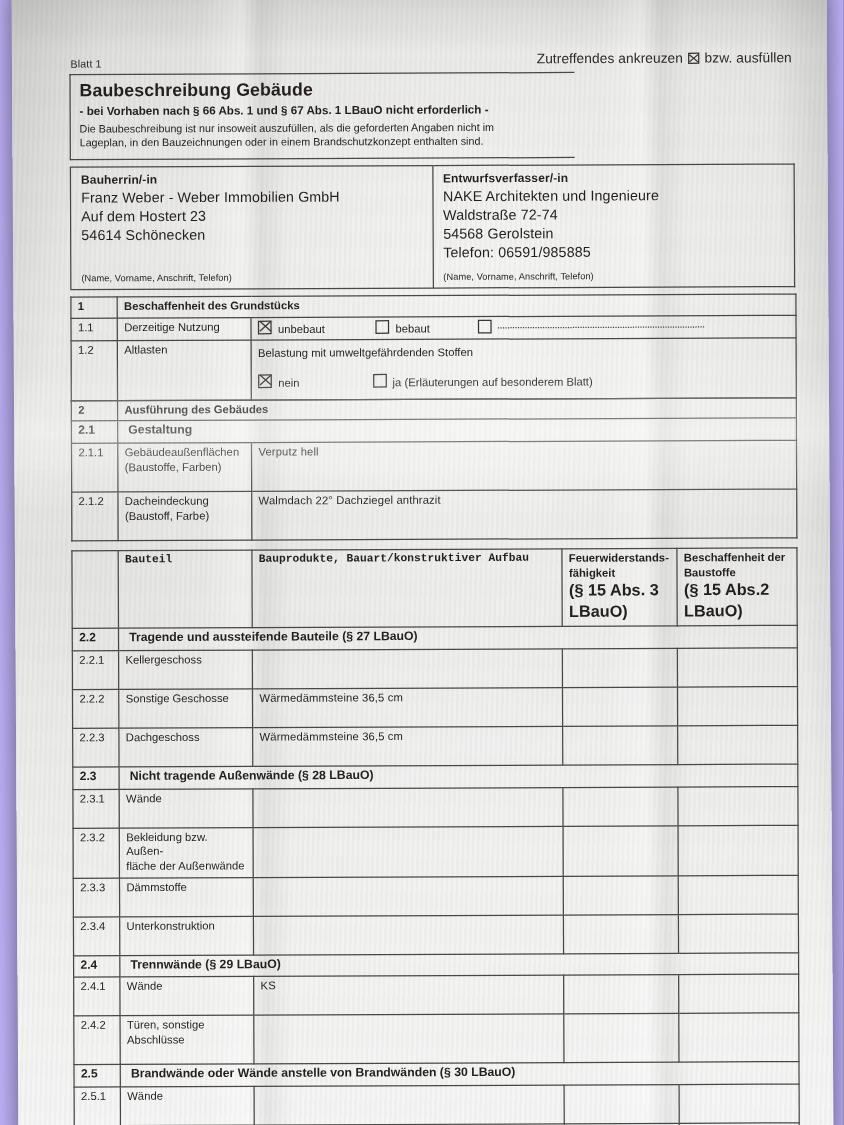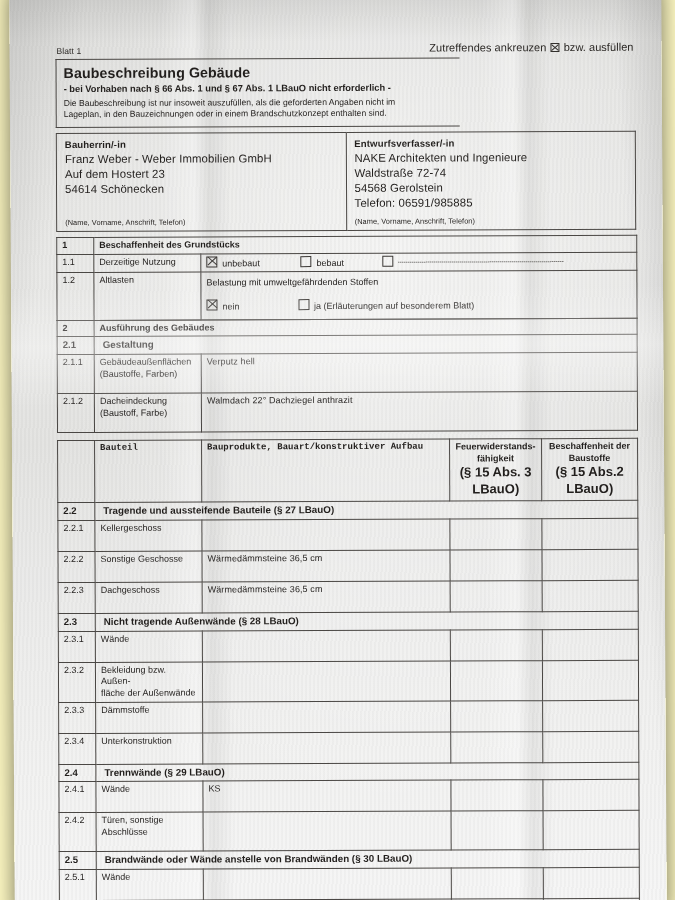--- a/index.html
+++ b/index.html
@@ -4,21 +4,21 @@
 <title>Baubeschreibung Gebäude</title>
 <style>
   html,body{margin:0;padding:0;}
   body{
     width:675px;height:900px;overflow:hidden;
     background:#1c1713;
     font-family:"Liberation Sans", sans-serif;
     -webkit-font-smoothing:antialiased;
   }
   
-  #photo{position:relative;width:675px;height:900px;overflow:hidden;background:#fef9c3;}
+  #photo{position:relative;width:675px;height:900px;overflow:hidden;background:#c4b5fd;}
   #paper{
     position:absolute;left:12px;top:-14px;width:652px;height:930px;
     background:
       radial-gradient(ellipse at 58% 30%, rgba(255,255,255,.55) 0%, rgba(255,255,255,0) 62%),
       linear-gradient(178deg,#dcdcda 0%,#e4e4e2 14%,#e9e9e7 30%,#e3e3e1 48%,#ececeb 66%,#f2f2f1 82%,#f6f6f6 100%);
     transform:rotate(-0.35deg);
     box-shadow:0 0 22px rgba(0,0,0,.55);
   }
   
   #paper:before{
@@ -83,21 +83,21 @@
 
   .cb{display:inline-block;width:9px;height:9px;border:1.2px solid #3a3734;position:relative;vertical-align:-1px;margin-right:5px;}
   .cb.x:before,.cb.x:after{content:"";position:absolute;left:-1.5px;top:3.3px;width:12px;height:1.1px;background:#3a3734;}
   .cb.x:before{transform:rotate(42deg);}
   .cb.x:after{transform:rotate(-42deg);}
   .opt{display:inline-block;margin-right:8px;white-space:nowrap;text-align:center;}
   .dots{display:inline-block;border-bottom:1.3px dotted #4a4744;width:165px;vertical-align:3px;}
 
   .thead td{font-weight:bold;vertical-align:top;}
   .th-main{font-size:9.7px;padding:6px 6px 6px 8px;font-family:Liberation Mono, monospace;}
-  .th-small{font-size:7.6px;line-height:1.3;padding:5px 4px 4px 5px;font-weight:bold;text-align:center;}
+  .th-small{font-size:7.6px;line-height:1.3;padding:5px 4px 4px 5px;font-weight:bold;}
   .th-small .reg{font-weight:bold;font-size:13px;}
 </style>
 </head>
 <body>
 
 <div id="photo">
   <div id="paper">
     <div class="vfold" style="left:150px;"></div>
     <div class="vfold" style="left:470px;"></div>
 

